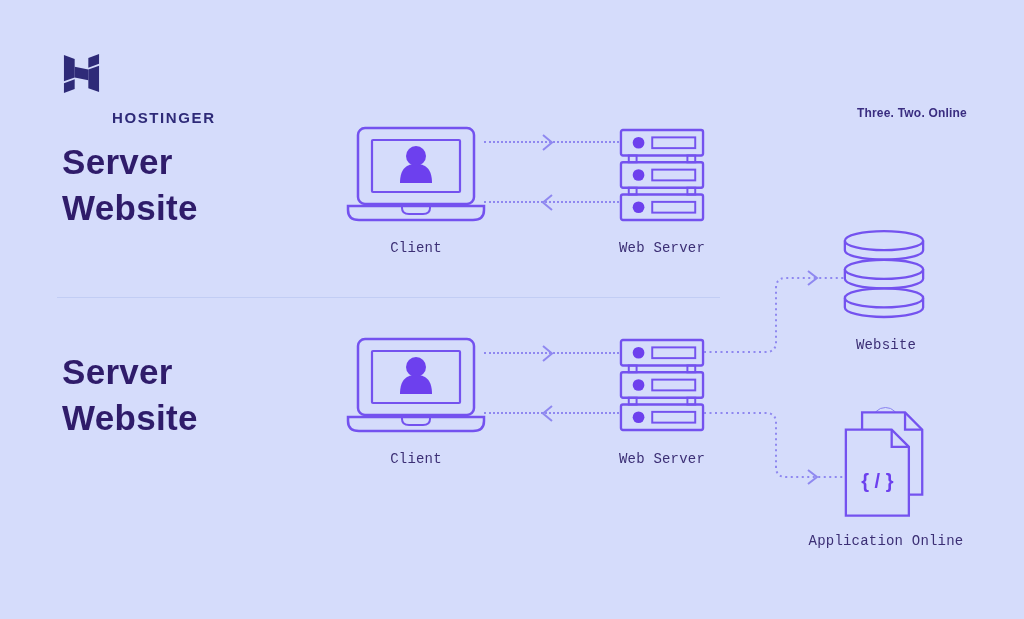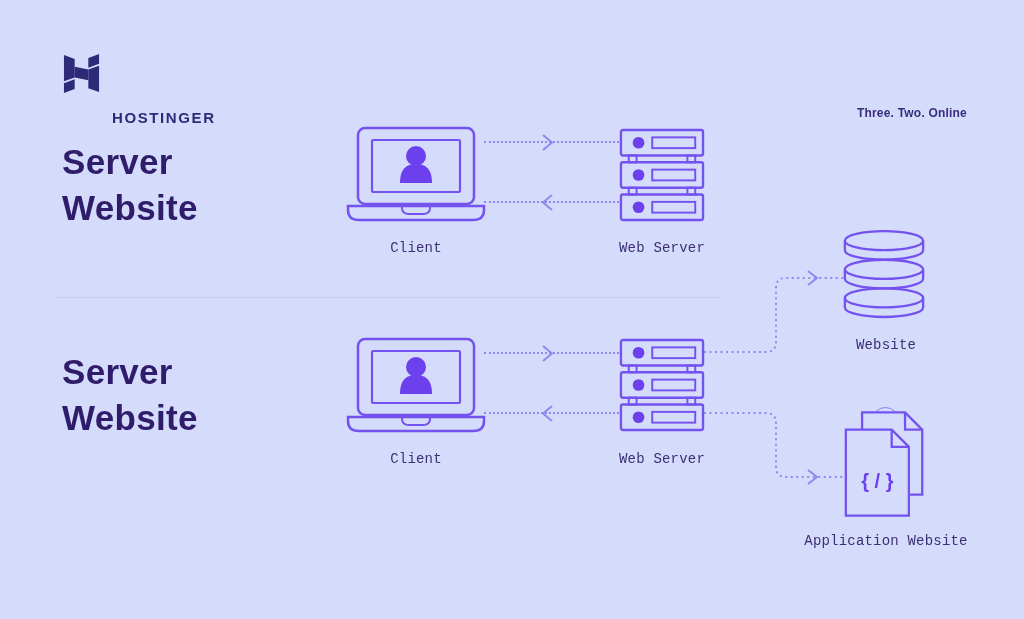--- a/index.html
+++ b/index.html
@@ -218,15 +218,15 @@
 
   <div class="abs" style="left:843px;top:408px;">
     <svg width="84" height="112" viewBox="0 0 88 112" fill="none" stroke="#7452ef" stroke-width="2.4">
       <path d="M20 2 H65 L83 20 V88 H20 Z" fill="#d5dcfb"></path>
       <path d="M65 2 V20 H83" fill="none"></path>
       <path d="M3 20 H51 L69 38 V110 H3 Z" fill="#d5dcfb"></path>
       <path d="M51 20 V38 H69" fill="none"></path>
       <text x="36" y="81" text-anchor="middle" fill="#6d40ee" stroke="none" style="font-family:'Liberation Sans',sans-serif;font-size:21px;font-weight:700;">{ / }</text>
     </svg>
   </div>
-  <div class="abs icon-label" style="left:796px;top:533px;width:180px;">Application Website</div>
+  <div class="abs icon-label" style="left:796px;top:533px;width:180px;">Application Online</div>
 
 </div>
 
 </body></html>

